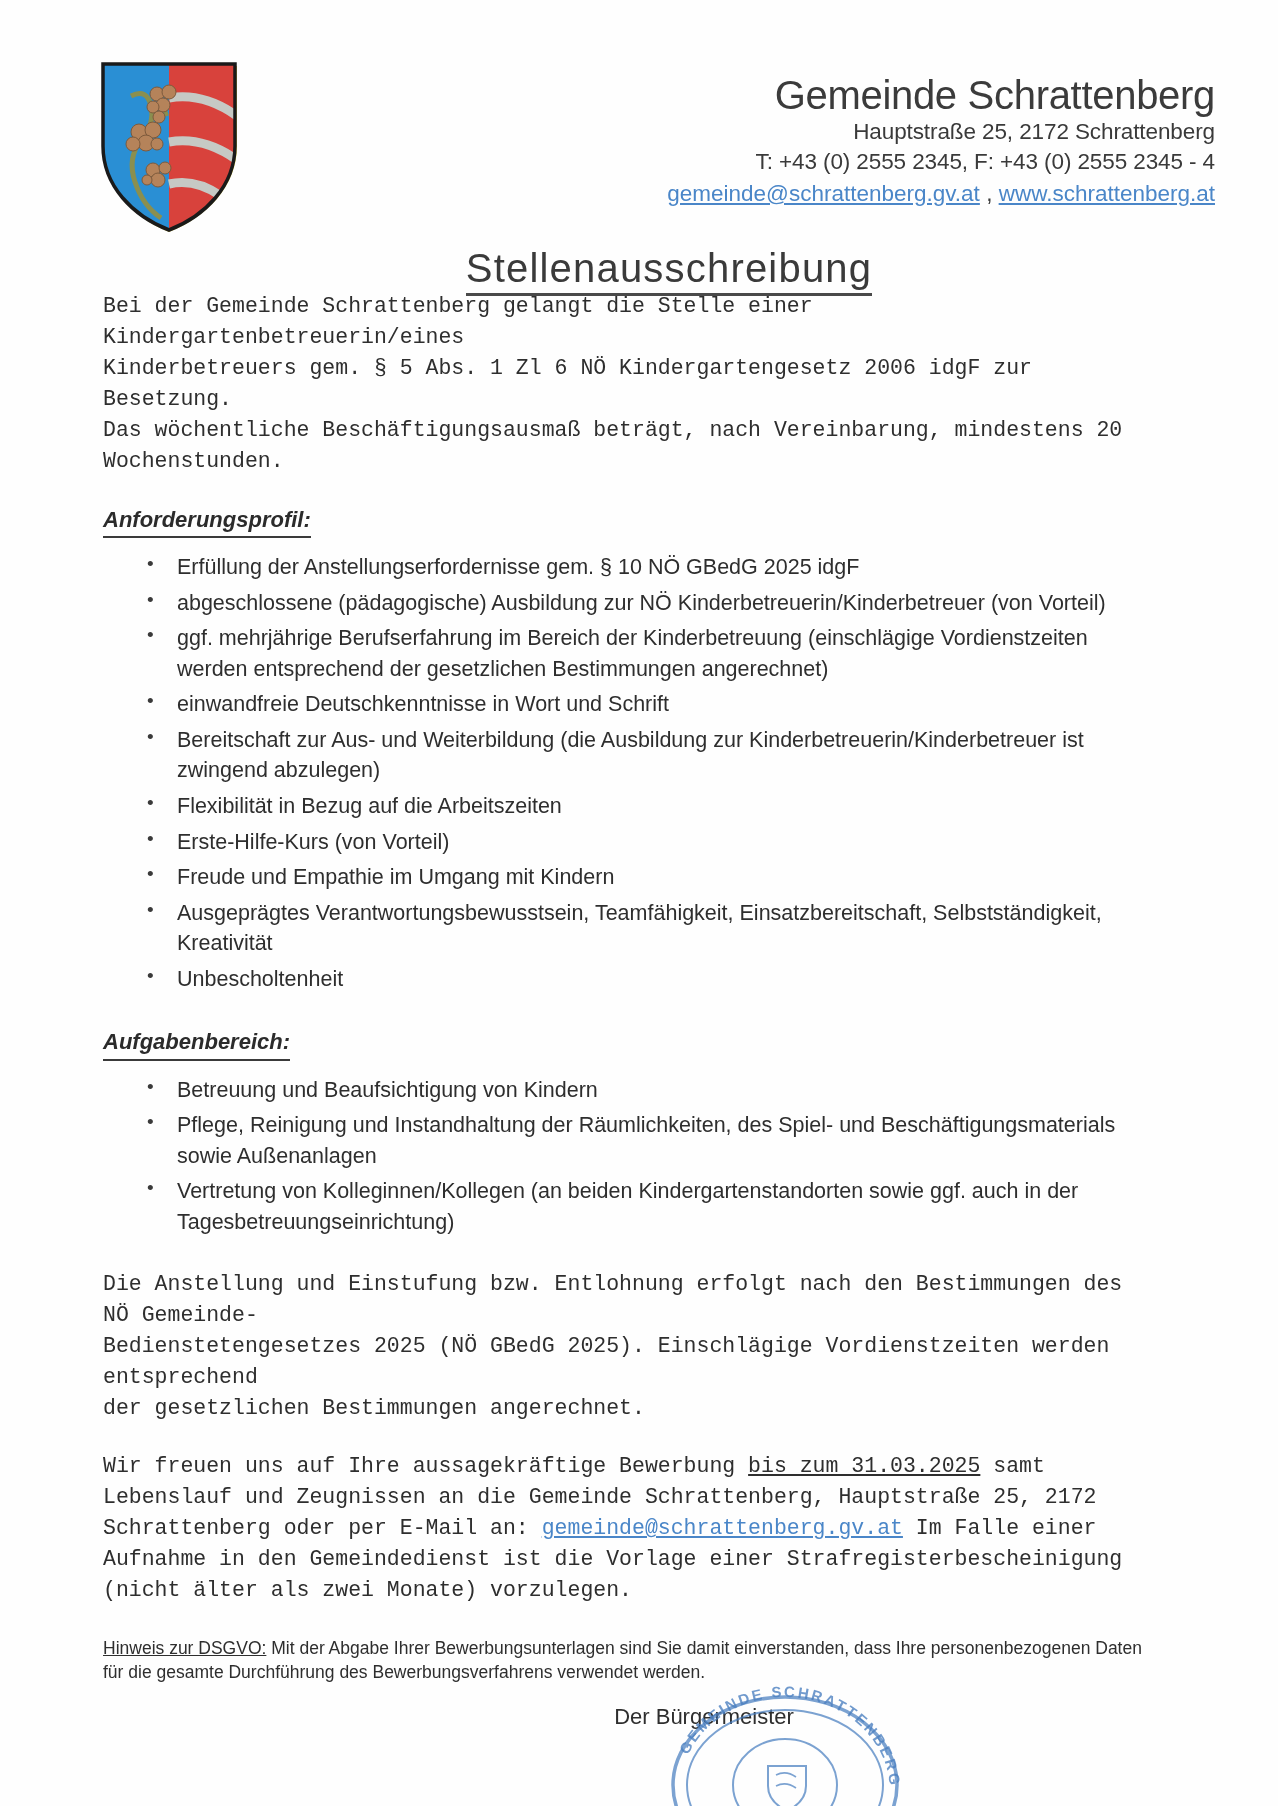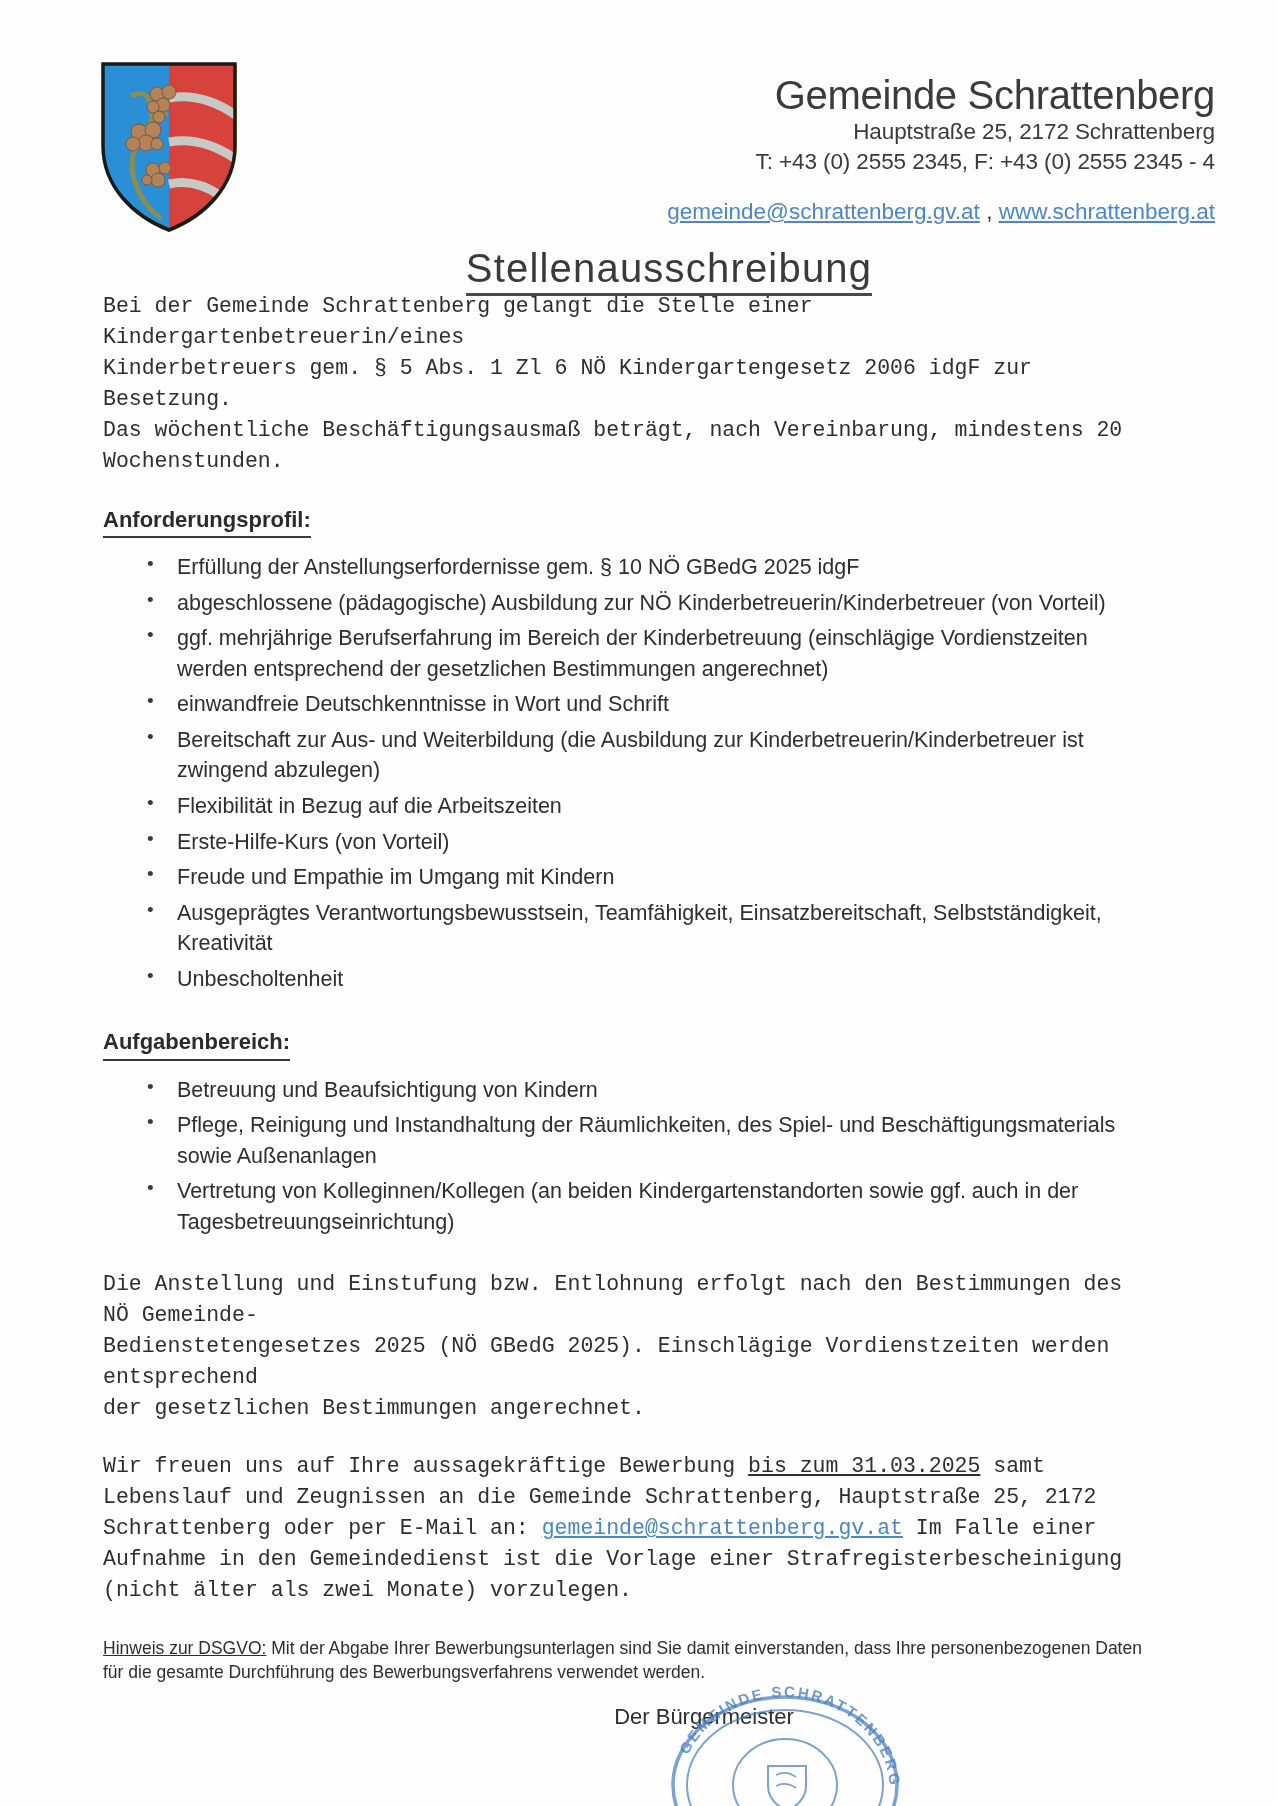--- a/index.html
+++ b/index.html
@@ -51,21 +51,21 @@
   }
   .org-line {
     font-size: 22.5px;
     line-height: 1.32;
     color: #3a3a3a;
     letter-spacing: -0.1px;
   }
   .org-links {
     font-size: 22.5px;
     line-height: 1.32;
-    margin-top: 20px;
+    margin-top: 2px;
     color: #3a3a3a;
   }
   .org-links a {
     color: #4a86c8;
     text-decoration: underline;
   }
 
   
   .doc-title {
     text-align: center;
@@ -95,20 +95,21 @@
   .block-gap { height: 27px; }
 
   .section-head {
     font-size: 22px;
     font-weight: bold;
     color: #2b2b2b;
     display: inline-block;
     border-bottom: 2.5px solid #3a3a3a;
     padding-bottom: 1px;
     margin: 0;
+    font-style: italic;
   }
 
   ul.bullets {
     list-style: none;
     margin: 14px 0 0 0;
     padding: 0 0 0 74px;
   }
   ul.bullets li {
     position: relative;
     margin-bottom: 5px;

